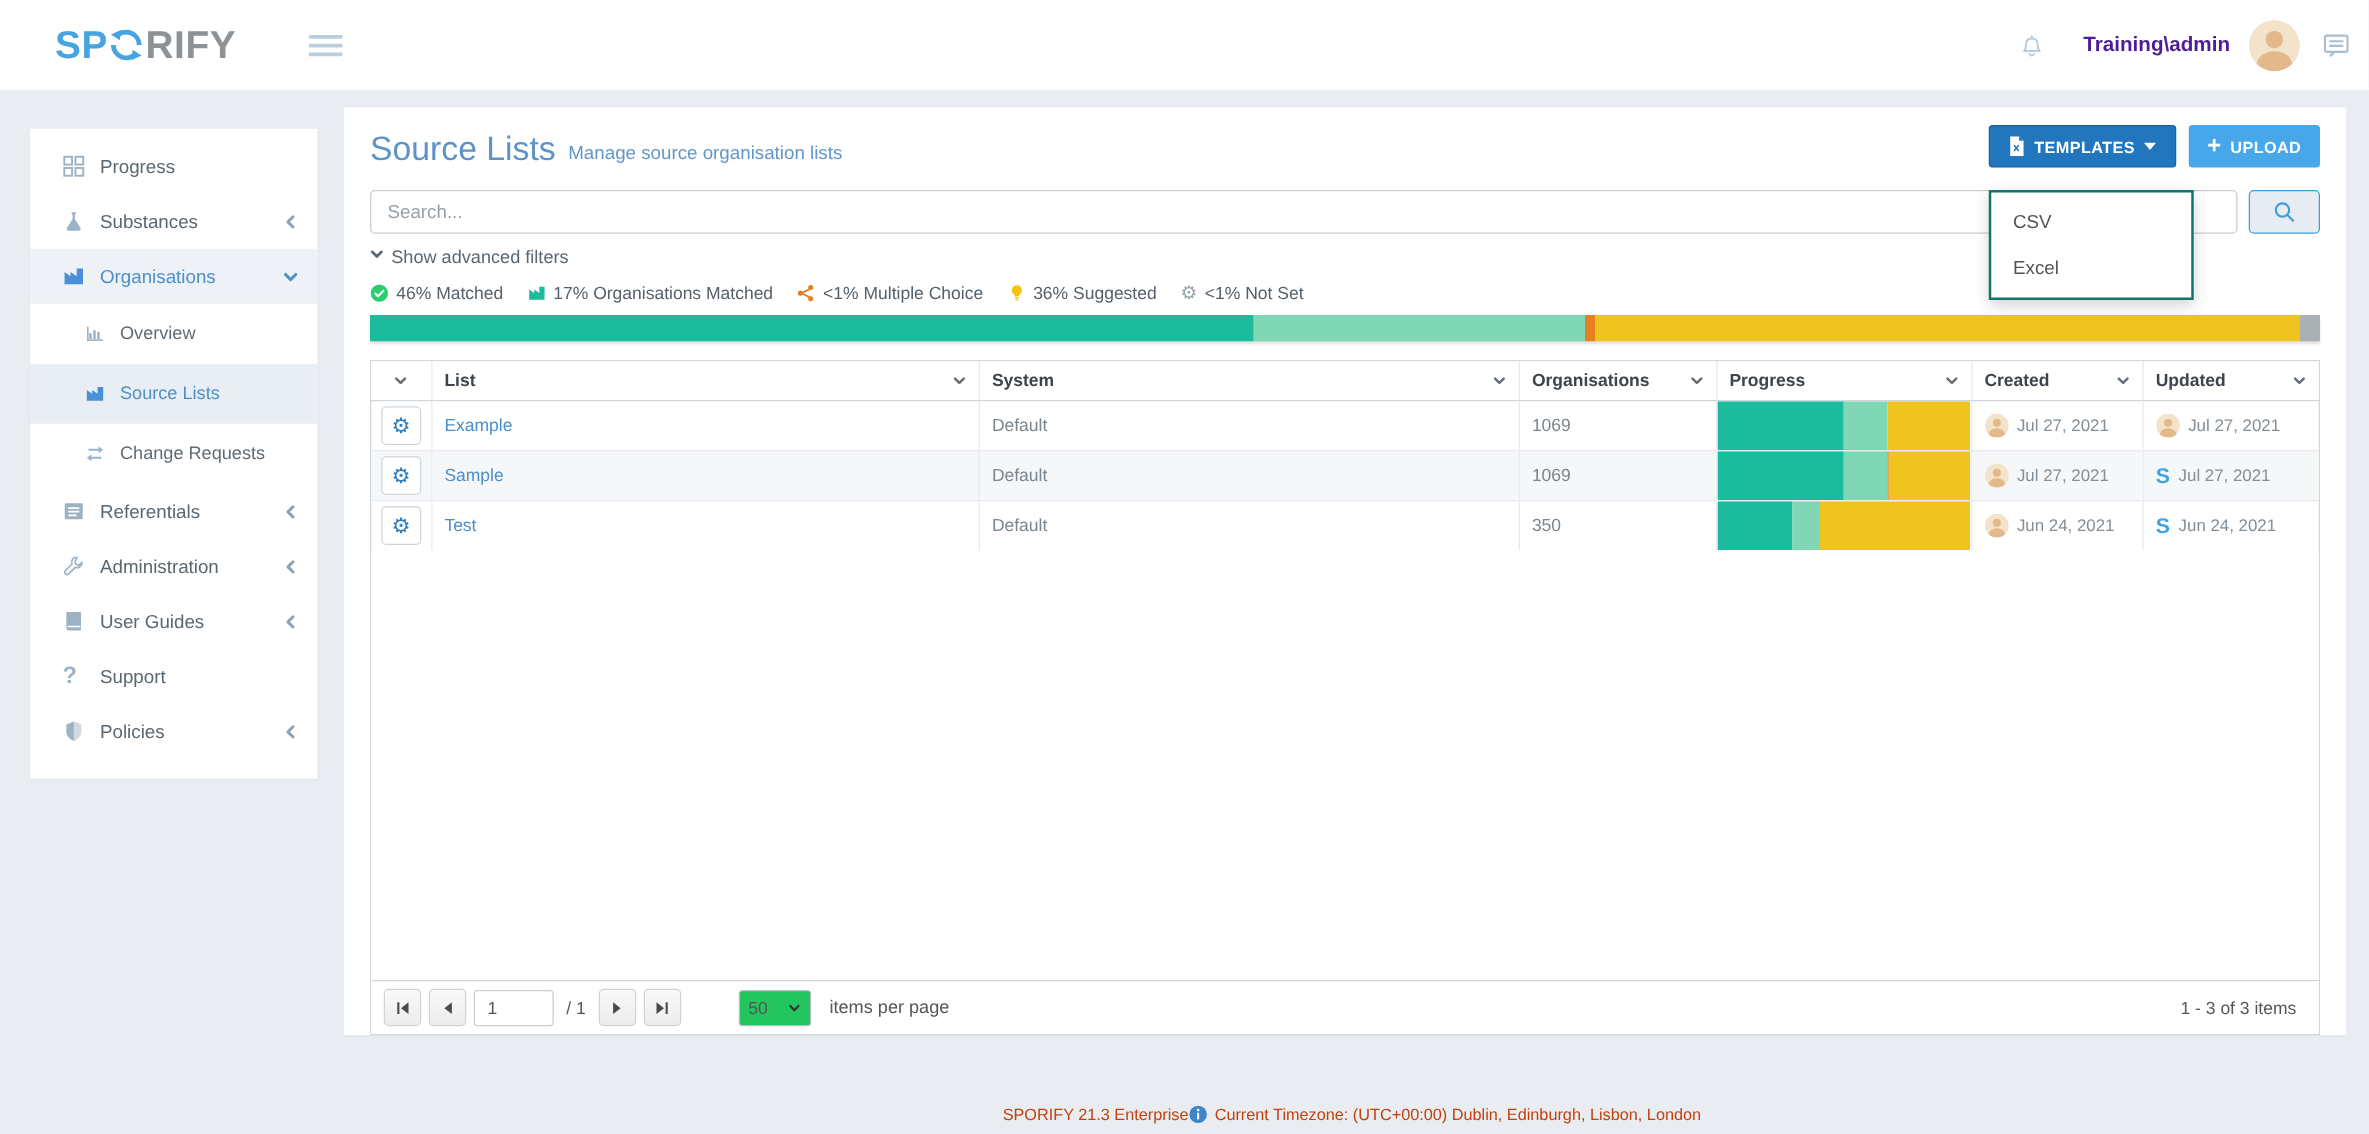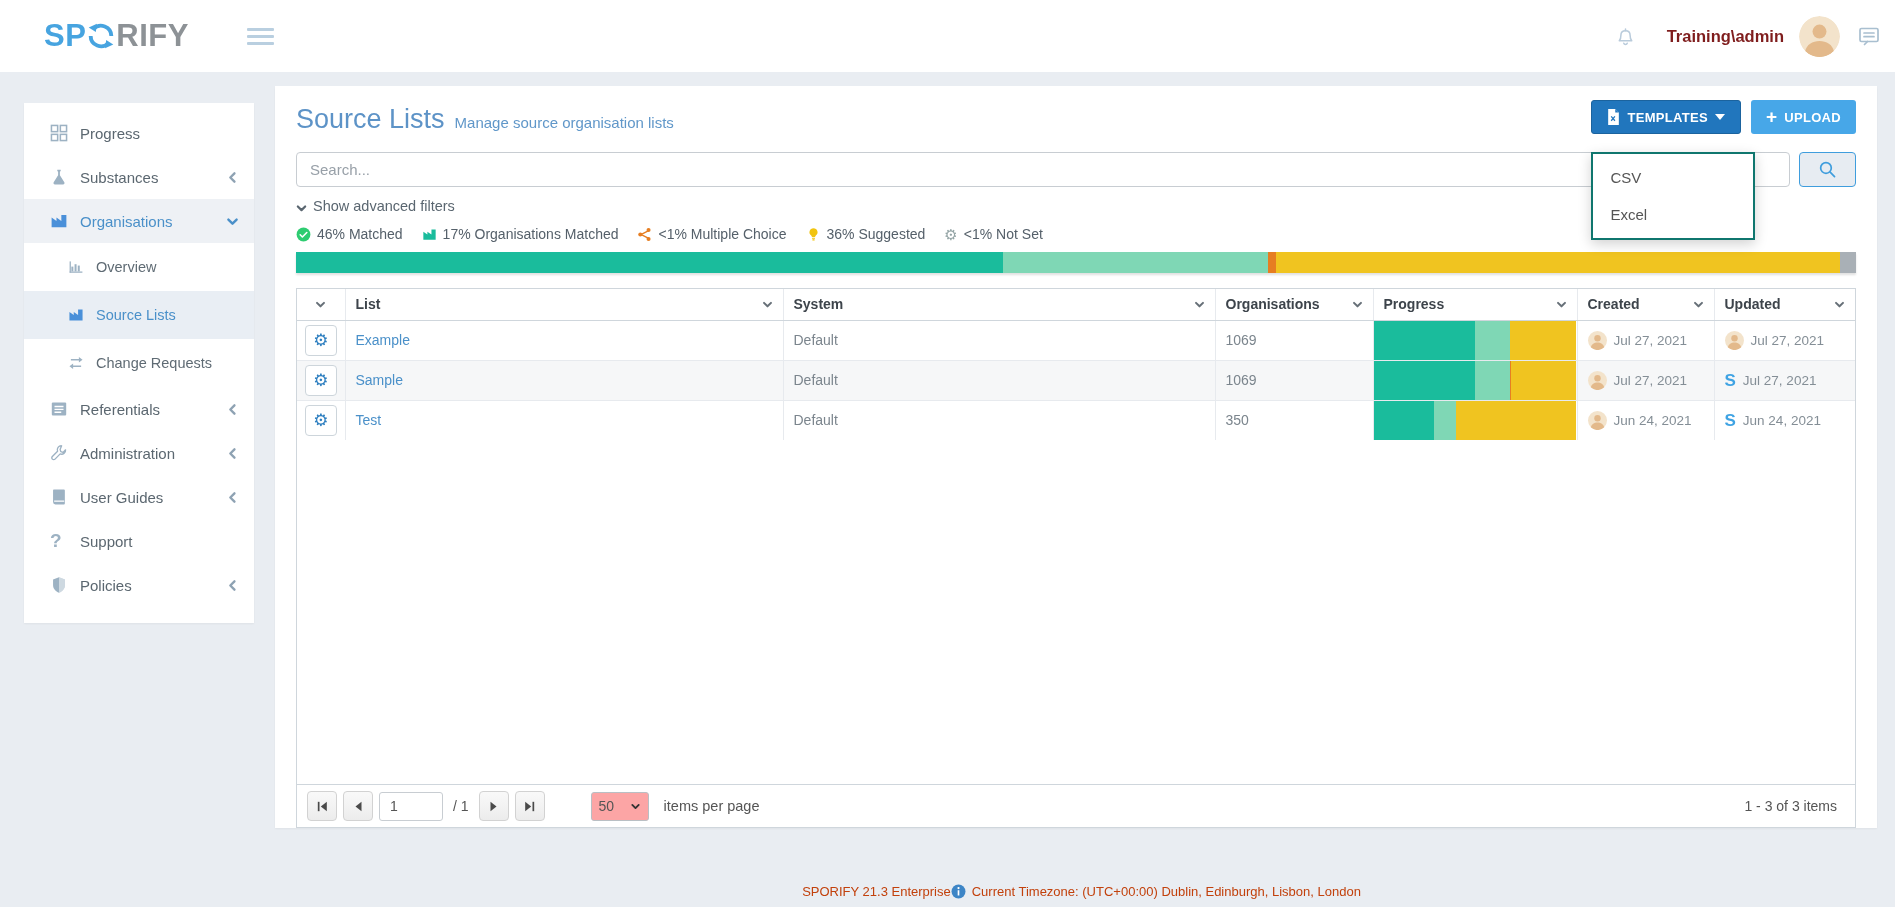--- a/index.html
+++ b/index.html
@@ -12,21 +12,21 @@
   .logo{display:flex;align-items:center;font-size:31px;font-weight:800;letter-spacing:.5px;cursor:pointer}
   .logo .lg-blue{color:#47a4e0}
   .logo .lg-gray{color:#8d9296}
   .logo .logo-o{color:#47a4e0;margin:0 1px}
   .logo .logo-o svg{width:28px;height:28px}
   .hamburger{margin-left:58px;cursor:pointer}
   .hamburger span{display:block;width:27px;height:3px;background:#b9cfe0;margin:4px 0;border-radius:1px}
   .tb-spacer{flex:1}
   .tb-bell{color:#b9cbdb;margin-right:30px;cursor:pointer}
   .tb-bell svg{width:23px;height:23px}
-  .tb-user{color:#7f1d1d;font-weight:700;font-size:16.5px;margin-right:15px;cursor:pointer}
+  .tb-user{color:#4c1d95;font-weight:700;font-size:16.5px;margin-right:15px;cursor:pointer}
   .tb-avatar{width:41px;height:41px;border-radius:50%;overflow:hidden;margin-right:17px;cursor:pointer}
   .tb-avatar svg{width:41px;height:41px}
   .tb-chat{color:#a9bfd0;cursor:pointer}
   .tb-chat svg{width:24px;height:24px}
 
   
   .app{position:relative;display:flex;align-items:flex-start;height:835px;background:#e9edf2}
 
   
   .sidebar{width:230px;margin:31px 0 0 24px;background:#fff;padding:8px 0 16px;box-shadow:0 1px 2px rgba(0,0,0,.05)}
@@ -67,21 +67,21 @@
   .menu-item{padding:10px 17px;font-size:15px;color:#555;cursor:pointer}
 
   .search-row{display:flex;gap:9px;margin-top:14px}
   .search-input{flex:1;height:35px;border:1px solid #c8cdd2;border-radius:4px;padding:0 13px;
                 font-size:15px;color:#555;font-family:inherit;outline:none}
   .search-input::placeholder{color:#98a0a8}
   .search-btn{width:57px;height:35px;background:#e7ecf2;border:1px solid #3f9ddd;border-radius:4px;
               color:#3f9ddd;display:flex;align-items:center;justify-content:center;cursor:pointer}
   .search-btn svg{width:19px;height:19px}
 
-  .filter-toggle{display:flex;align-items:flex-end;gap:6px;margin:11px 0 12px;color:#5a6670;
+  .filter-toggle{display:flex;align-items:flex-start;gap:6px;margin:11px 0 12px;color:#5a6670;
                  font-size:14.5px;cursor:pointer;width:max-content}
   .filter-toggle svg{width:11px;height:11px}
 
   .stats-row{display:flex;align-items:center;gap:19px;font-size:14px;color:#55606a;margin-bottom:10px}
   .stat{display:flex;align-items:center;gap:6px}
   .stat .st-ic{display:flex}
   .stat .st-ic svg{width:15px;height:15px}
   .stat .st-gear{font-size:15px;line-height:1}
 
   .overall-bar{height:21px;display:flex;margin-bottom:15px;box-shadow:0 2px 2px rgba(0,0,0,.12)}
@@ -113,21 +113,21 @@
   .grid-space{flex:1;background:#fff}
 
   
   .pager{border-top:1px solid #cfd6dc;height:43px;display:flex;align-items:center;gap:6px;padding:0 10px;background:#fff}
   .pg-btn{width:30px;height:30px;background:linear-gradient(#f9f9f9,#ececec);border:1px solid #d2d2d2;
           border-radius:4px;display:flex;align-items:center;justify-content:center;color:#4a4a4a;cursor:pointer}
   .pg-btn svg{width:15px;height:15px}
   .pg-input{width:64px;height:29px;border:1px solid #c8cdd2;border-radius:3px;text-align:left;padding:0 10px;
             font-size:14px;color:#555;font-family:inherit;outline:none}
   .pg-total{color:#555;font-size:14px;margin:0 4px}
-  .pg-select{width:58px;height:29px;border:1px solid #b9bfc4;border-radius:3px;background:#fca5a5;display:flex;
+  .pg-select{width:58px;height:29px;border:1px solid #b9bfc4;border-radius:3px;background:#22c55e;display:flex;
              align-items:center;justify-content:space-between;padding:0 7px;color:#555;font-size:14px;
              margin-left:40px;cursor:pointer}
   .pg-select svg{width:11px;height:11px;color:#333}
   .per-page{color:#555;font-size:14.5px;margin-left:9px}
   .pg-summary{margin-left:auto;color:#555;font-size:14px;padding-right:8px}
 
   
   .footer{position:absolute;left:290px;right:22px;bottom:8px;display:flex;justify-content:center;
           font-size:13px;color:#c2410c}
   .tz{display:flex;align-items:center;gap:6px}

